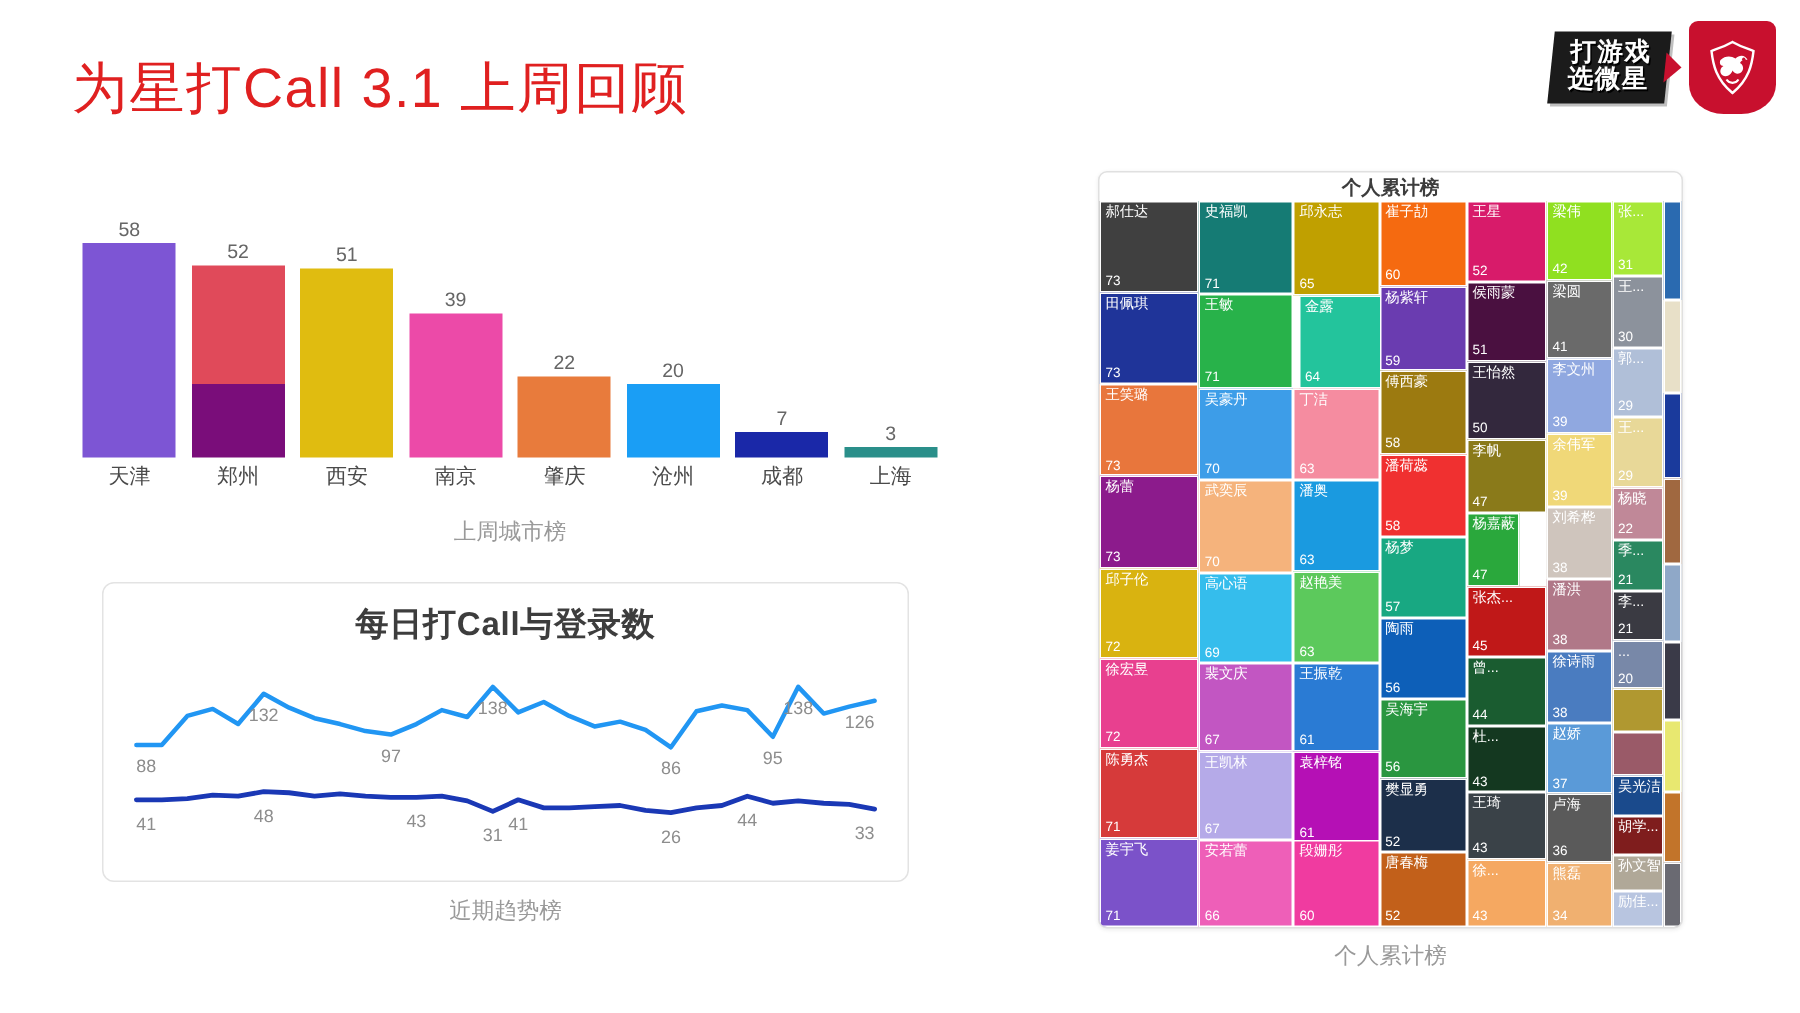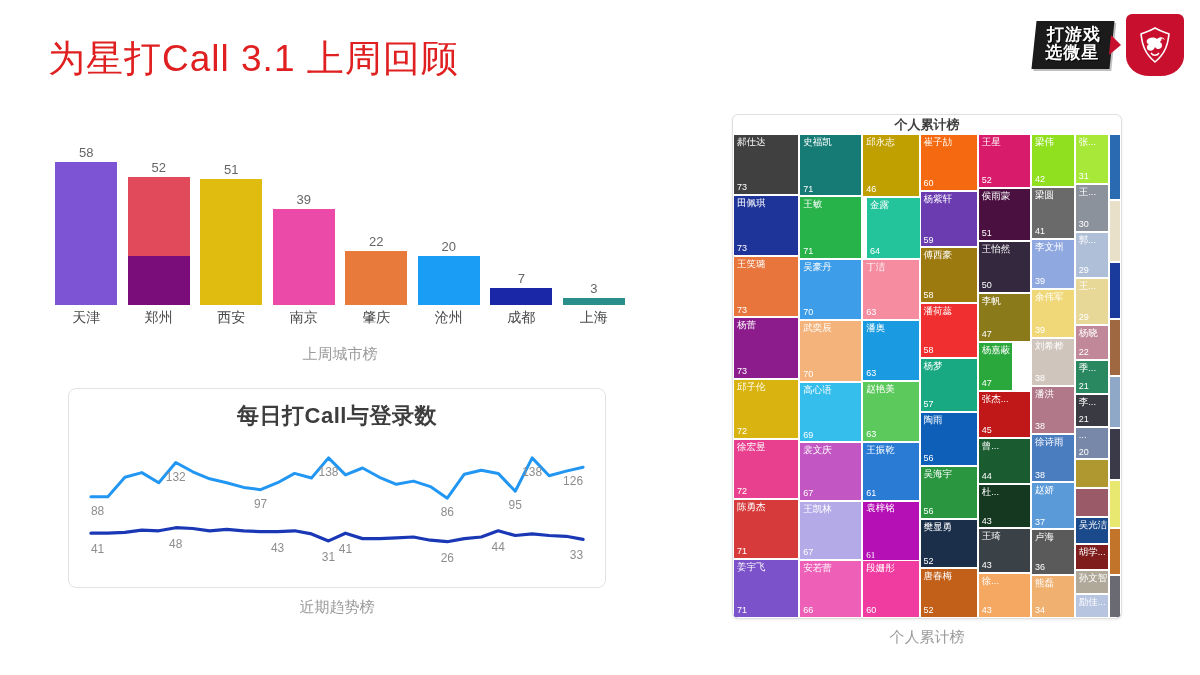--- a/index.html
+++ b/index.html
@@ -371,21 +371,21 @@
       <div class="tm-tile" style="left: 66.1936px; top: 367.172px; width: 63.1015px; height: 58.853px; background: rgb(181, 170, 232);">
         <span class="tm-name">王凯林</span>
         <span class="tm-val">67</span>
       </div>
       <div class="tm-tile" style="left: 66.1936px; top: 426.025px; width: 63.1015px; height: 57.9746px; background: rgb(238, 95, 184);">
         <span class="tm-name">安若蕾</span>
         <span class="tm-val">66</span>
       </div>
       <div class="tm-tile" style="left: 129.295px; top: 0px; width: 57.2609px; height: 62.92px; background: rgb(192, 160, 0);">
         <span class="tm-name">邱永志</span>
-        <span class="tm-val">46</span>
+        <span class="tm-val">65</span>
       </div>
       <div class="tm-tile" style="left: 133px; top: 62.92px; width: 57.2609px; height: 61.952px; background: rgb(35, 196, 156);">
         <span class="tm-name">金露</span>
         <span class="tm-val">64</span>
       </div>
       <div class="tm-tile" style="left: 129.295px; top: 124.872px; width: 57.2609px; height: 60.984px; background: rgb(245, 140, 160);">
         <span class="tm-name">丁洁</span>
         <span class="tm-val">63</span>
       </div>
       <div class="tm-tile" style="left: 129.295px; top: 185.856px; width: 57.2609px; height: 60.984px; background: rgb(26, 154, 224);">
@@ -393,21 +393,21 @@
         <span class="tm-val">63</span>
       </div>
       <div class="tm-tile" style="left: 129.295px; top: 246.84px; width: 57.2609px; height: 60.984px; background: rgb(92, 201, 92);">
         <span class="tm-name">赵艳美</span>
         <span class="tm-val">63</span>
       </div>
       <div class="tm-tile" style="left: 129.295px; top: 307.824px; width: 57.2609px; height: 59.048px; background: rgb(42, 123, 212);">
         <span class="tm-name">王振乾</span>
         <span class="tm-val">61</span>
       </div>
-      <div class="tm-tile" style="left: 129.295px; top: 366.872px; width: 57.2609px; height: 62px; background: rgb(181, 16, 181); font-family: Liberation Serif, serif;">
+      <div class="tm-tile" style="left: 129.295px; top: 366.872px; width: 57.2609px; height: 62px; background: rgb(181, 16, 181);">
         <span class="tm-name">袁梓铭</span>
         <span class="tm-val">61</span>
       </div>
       <div class="tm-tile" style="left: 129.295px; top: 425.92px; width: 57.2609px; height: 58.08px; background: rgb(240, 59, 160);">
         <span class="tm-name">段姗彤</span>
         <span class="tm-val">60</span>
       </div>
       <div class="tm-tile" style="left: 186.556px; top: 0px; width: 58.1771px; height: 57.1654px; background: rgb(245, 106, 16);">
         <span class="tm-name">崔子劼</span>
         <span class="tm-val">60</span>

